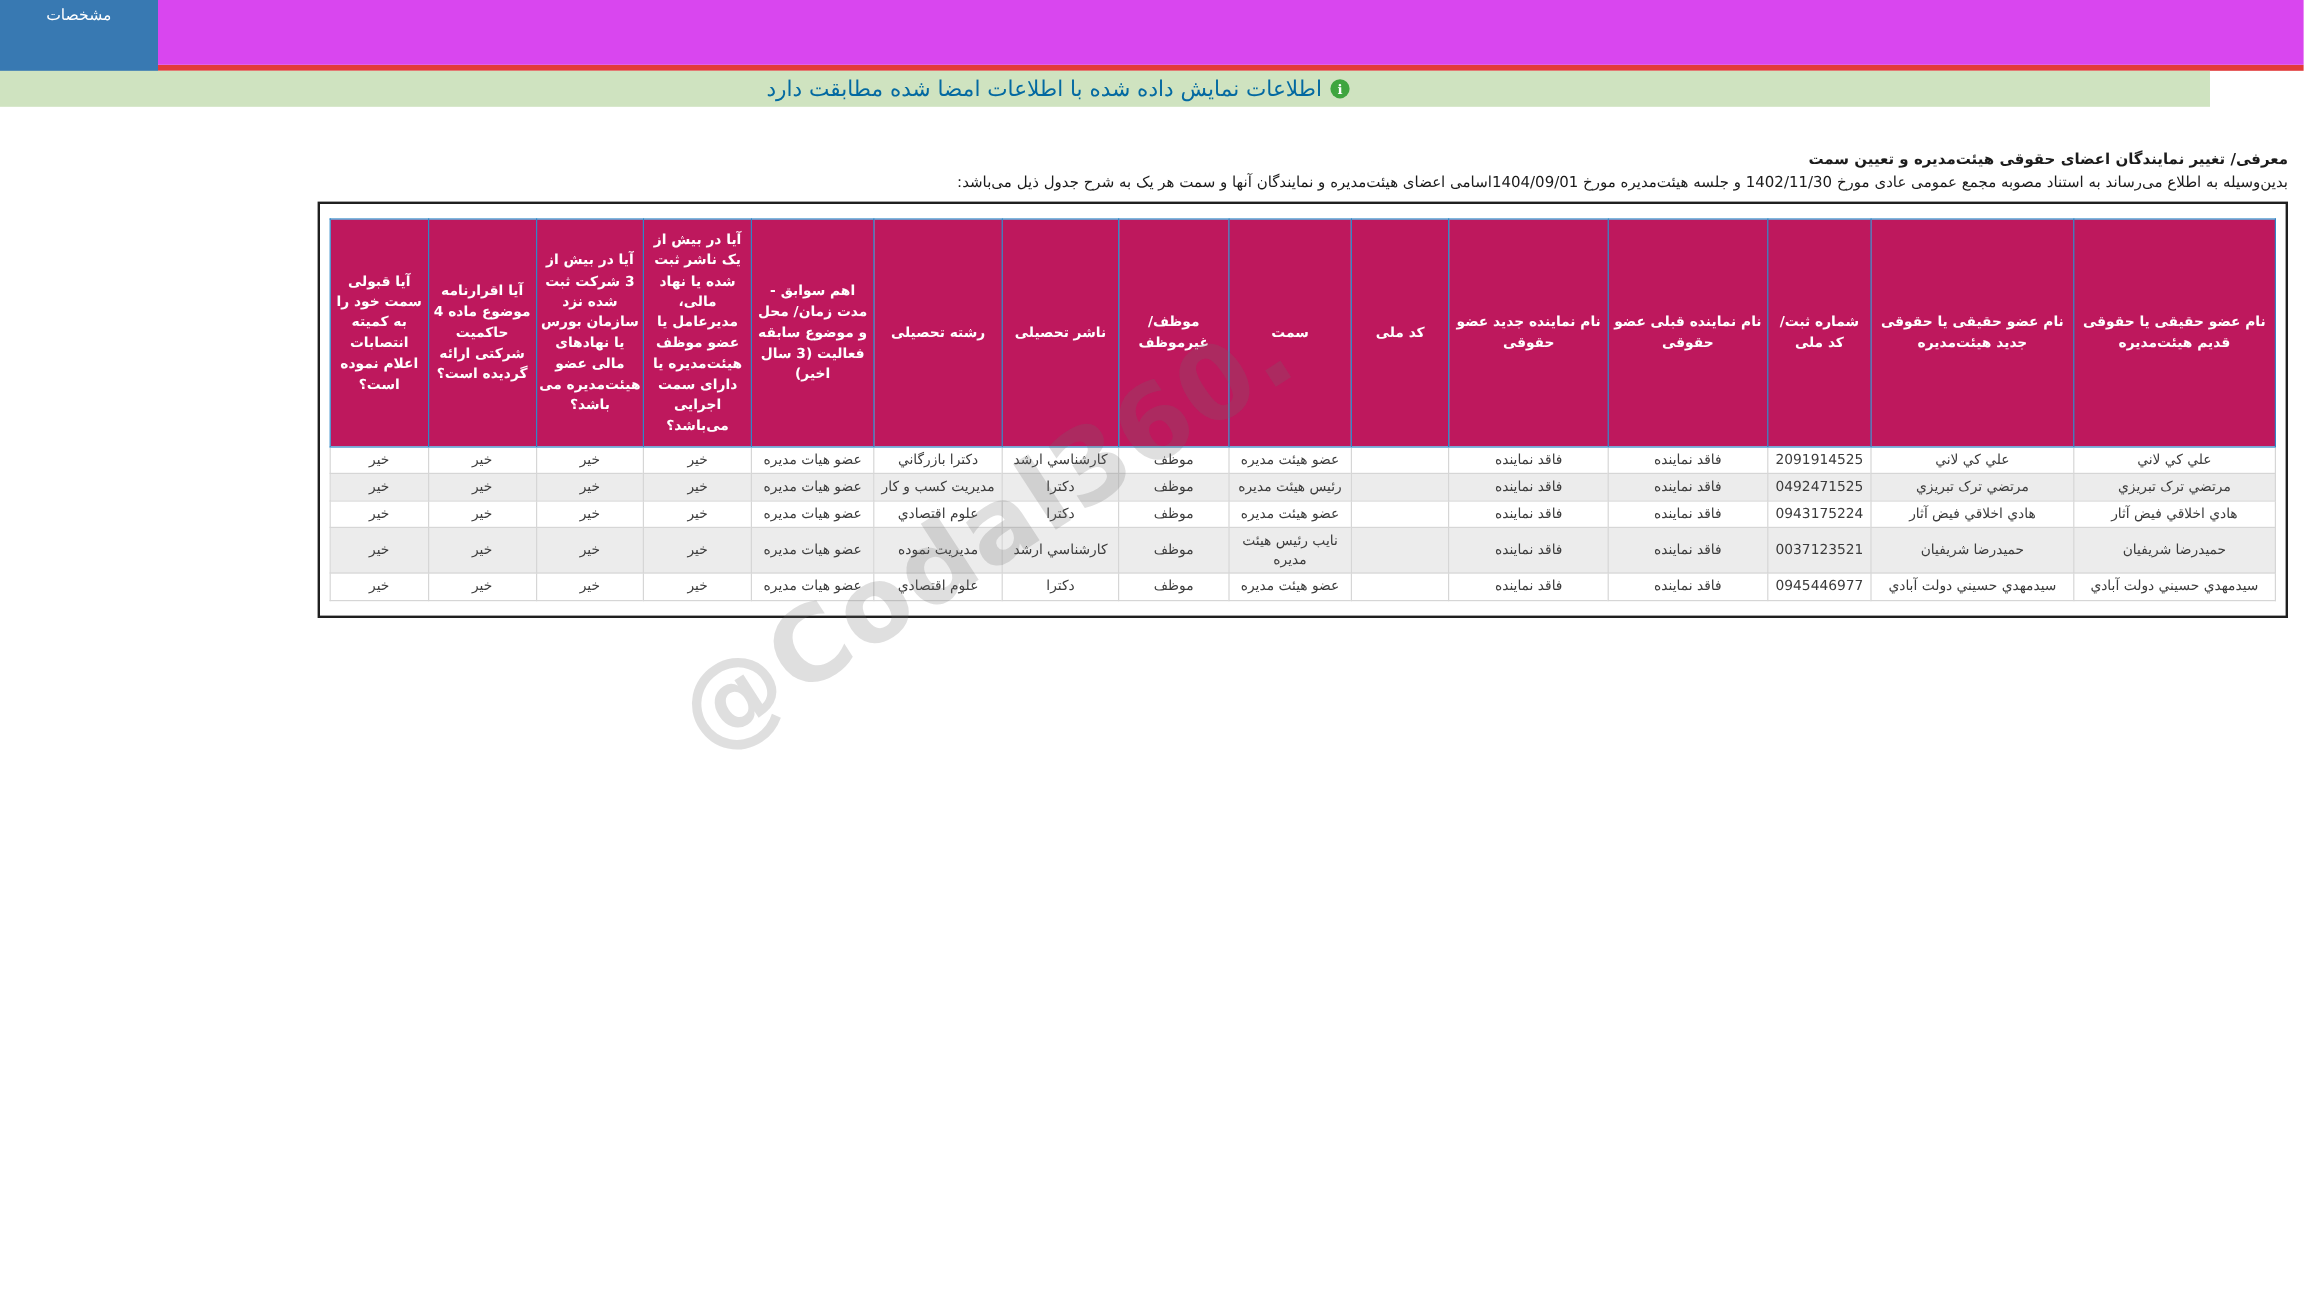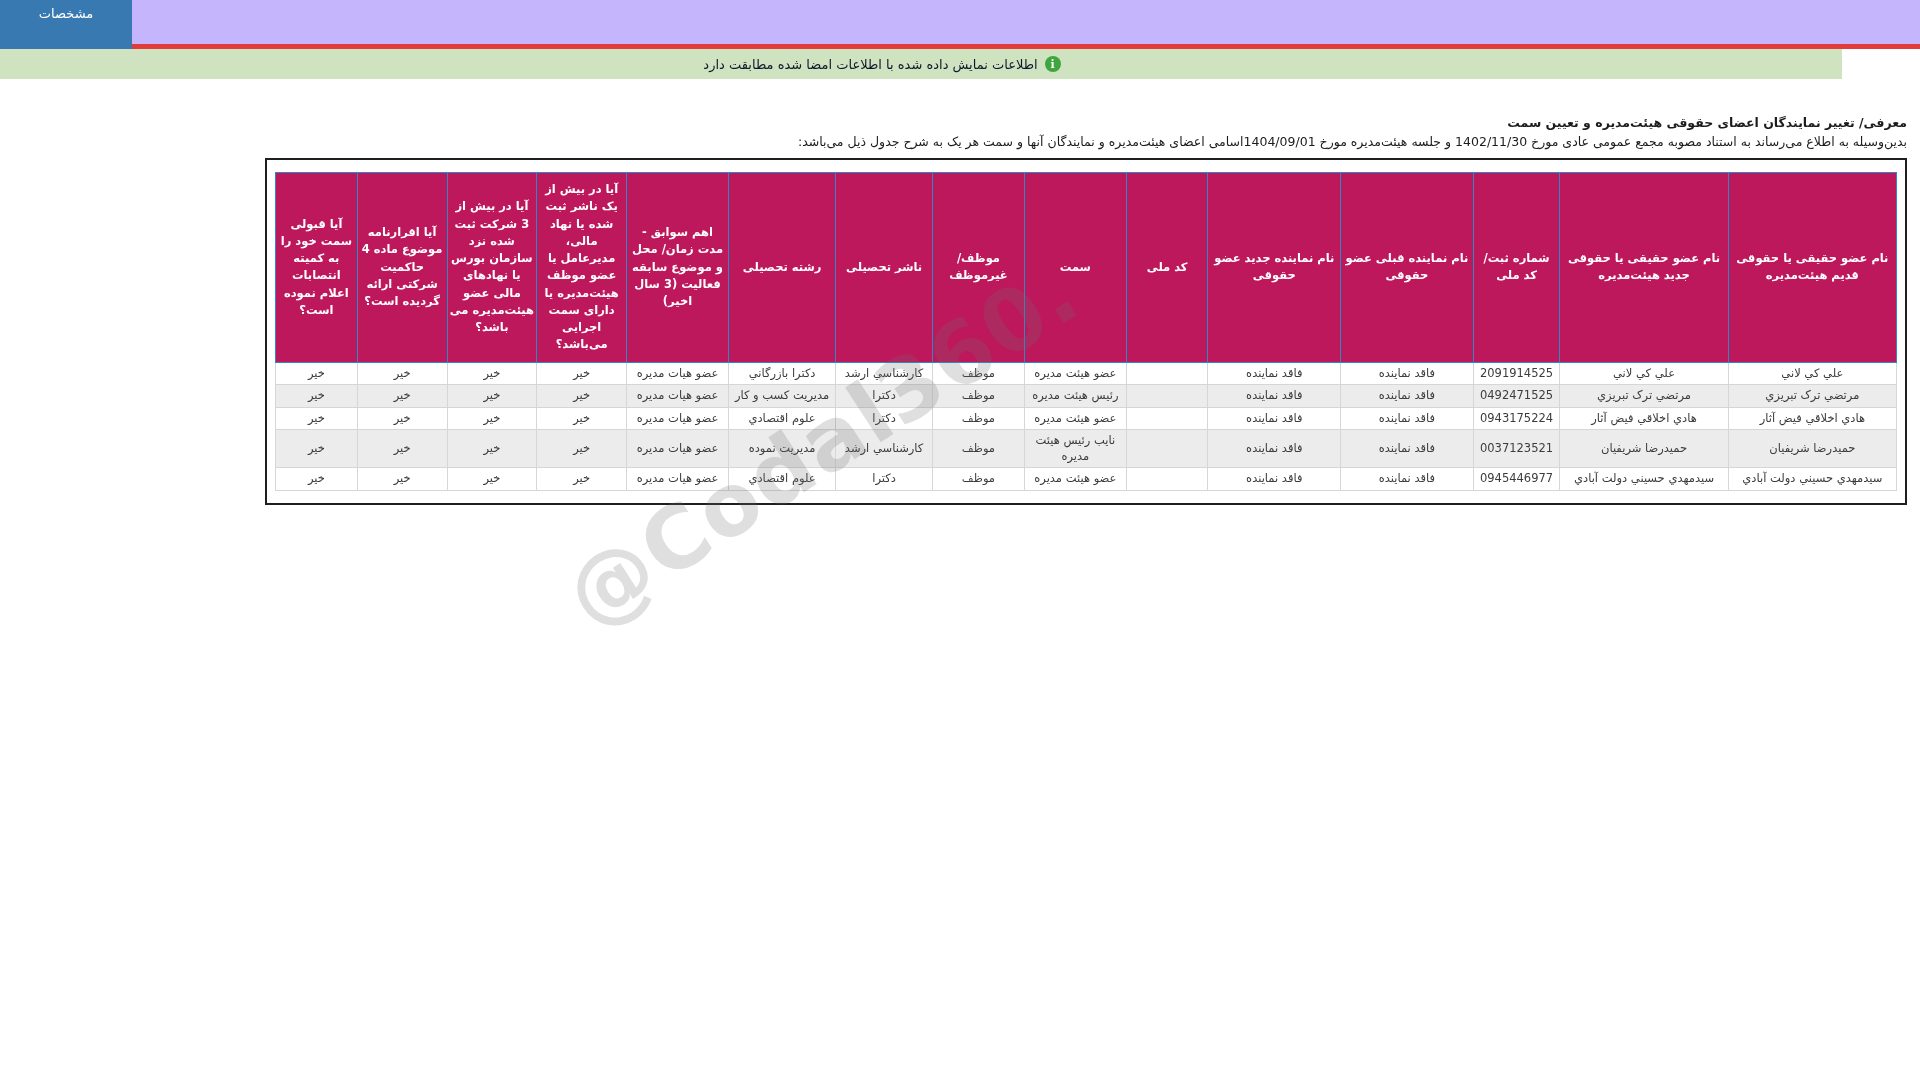--- a/index.html
+++ b/index.html
@@ -1,28 +1,28 @@
 <!DOCTYPE html>
 <html lang="fa" dir="rtl"><head>
 <meta charset="utf-8">
 <style>
   * { margin:0; padding:0; box-sizing:border-box; }
   html,body { width:1920px; height:1080px; background:#fff; overflow:hidden; }
   body { font-family:"DejaVu Sans", sans-serif; direction:rtl; }
   #page { position:relative; width:1920px; height:1080px; background:#ffffff; }
 
   
-  .topbar { position:relative; height:44px; background:#c4b5fd;text-decoration:underline; }
+  .topbar { position:relative; height:54px; background:#d946ef;text-decoration:underline; }
   .topbar-tab { position:absolute; top:0; left:0; width:132px; height:61px;
                 background:#3879b2; color:#fff; font-size:13px; text-align:center;
                 padding-top:6px; cursor:pointer; }
   .redline { height:5px; background:#e23b3b; }
   .greenbar { height:30px; background:#cfe3c0; display:flex; align-items:center;
               justify-content:center; gap:7px; transform:translateX(-78px); }
-  .greenbar .txt { color:#0f172a; font-size:13px; }
+  .greenbar .txt { color:#0369a1; font-size:18px; }
   .info-icon { width:16px; height:16px; border-radius:50%; background:#3fa53f;
                color:#fff; font-size:11px; font-weight:bold; display:inline-flex;
                align-items:center; justify-content:center; font-family:"DejaVu Serif", serif; }
 
   
   .content { position:relative; margin:0 13px; width:1642px; margin-left:265px; }
   .titles { padding-top:32px; color:#1c1c1c; }
   .title-subject { font-size:13.5px; font-weight:bold; }
   .title-sub { font-size:12.5px; margin-top:4px;font-weight:bold; }
   .title-desc { font-size:12.5px; margin-top:4px; }

